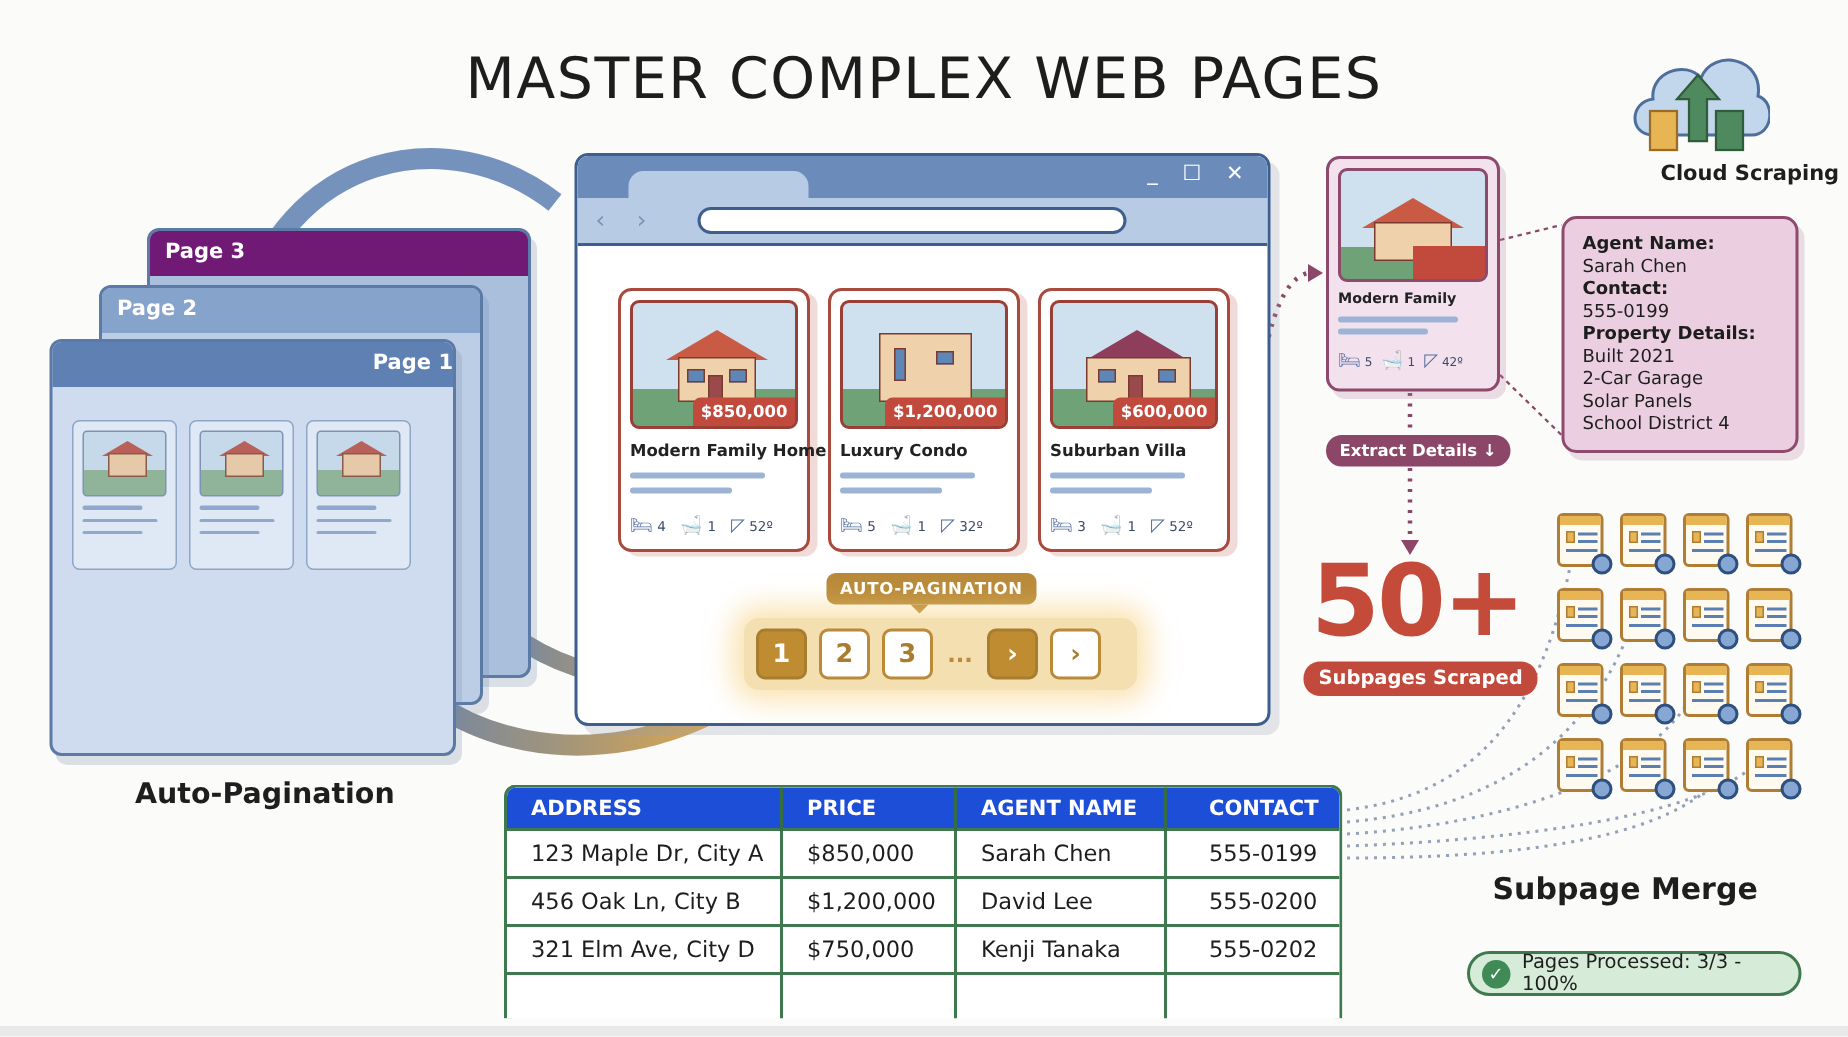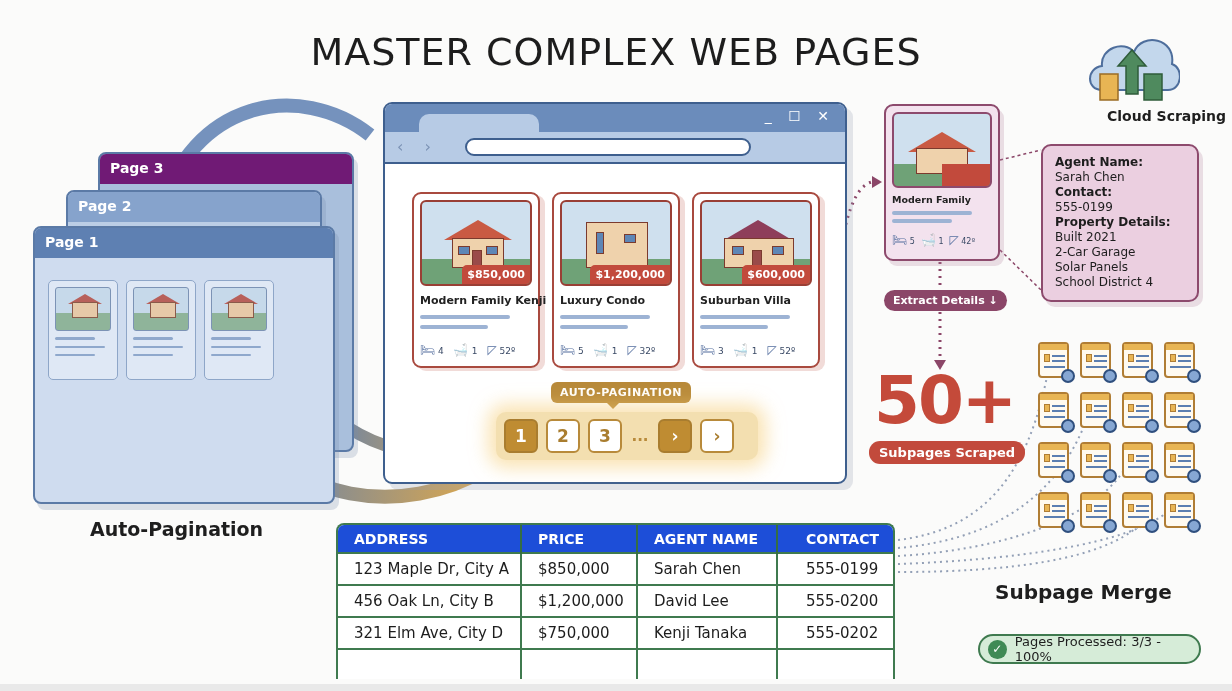--- a/index.html
+++ b/index.html
@@ -9,21 +9,21 @@
 
   .title { left: 0; top: 30px; width: 1232px; text-align: center; font-size: 38px; letter-spacing: 1px; font-weight: 400; color: #1d1d1d; font-family: "DejaVu Sans", sans-serif; }
 
   
   .page-win { border: 2px solid #5b7aa6; border-radius: 8px; background: #cfdcef; box-shadow: 4px 6px 0 rgba(120,140,170,0.25); }
   .page-win .bar { height: 30px; background: #6e8fbd; border-radius: 6px 6px 0 0; color: #fff; font-weight: bold; font-size: 14px; padding: 6px 0 0 10px; }
   .p3 { left: 98px; top: 152px; width: 256px; height: 300px; background: #a9bfdc; }
   .p3 .bar { background: #701a75; }
   .p2 { left: 66px; top: 190px; width: 256px; height: 280px; background: #bccee6; }
   .p2 .bar { background: #86a3cc; }
-  .p1 { left: 33px; top: 226px; width: 302px; height: 278px; }
+  .p1 { left: 33px; top: 226px; width: 271px; height: 278px; text-align: right; }
   .p1 .bar { background: #5e80b2; }
   .mini-row { display: flex; gap: 8px; padding: 22px 13px 0 13px; }
   .mini-card { width: 70px; height: 100px; border: 1.5px solid #8ea6c8; border-radius: 5px; background: #dfe8f5; padding: 6px; }
   .mini-img { height: 44px; border: 1px solid #7c93b5; border-radius: 3px; background: linear-gradient(#c6d9ea 60%, #8fb49a 60%); position: relative; }
   .mini-house { position: absolute; left: 16px; top: 14px; width: 26px; height: 16px; background: #e6c9a8; border: 1px solid #8a5a4a; }
   .mini-roof { position: absolute; left: 12px; top: 6px; width: 0; height: 0; border-left: 17px solid transparent; border-right: 17px solid transparent; border-bottom: 10px solid #b8605a; }
   .mini-line { height: 3px; background: #8fa8cc; border-radius: 2px; margin-top: 6px; }
 
   .auto-pag-label { left: 90px; top: 518px; font-size: 19px; font-weight: bold; color: #1e1e1e; }
 
@@ -180,21 +180,21 @@
 
     <div class="listing" style="left:27px;">
       <div class="img">
         <div class="house-roof"></div>
           <div class="house-body"></div>
         <div class="house-win" style="left:36px;top:44px"></div>
           <div class="house-win" style="left:64px;top:44px"></div>
           <div class="house-door"></div>
         <div class="price">$850,000</div>
       </div>
-      <div class="name">Modern Family Kenji</div>
+      <div class="name">Modern Family Home</div>
       <div class="lines">
           <div class="l1"></div>
           <div class="l2"></div>
         </div>
       <div class="amen">
         <span><span class="ic">🛏</span> <span>4</span></span>
         <span><span class="ic">🛁</span> <span>1</span></span>
         <span><span class="ic">◸</span> <span>52º</span></span>
       </div>
     </div>

